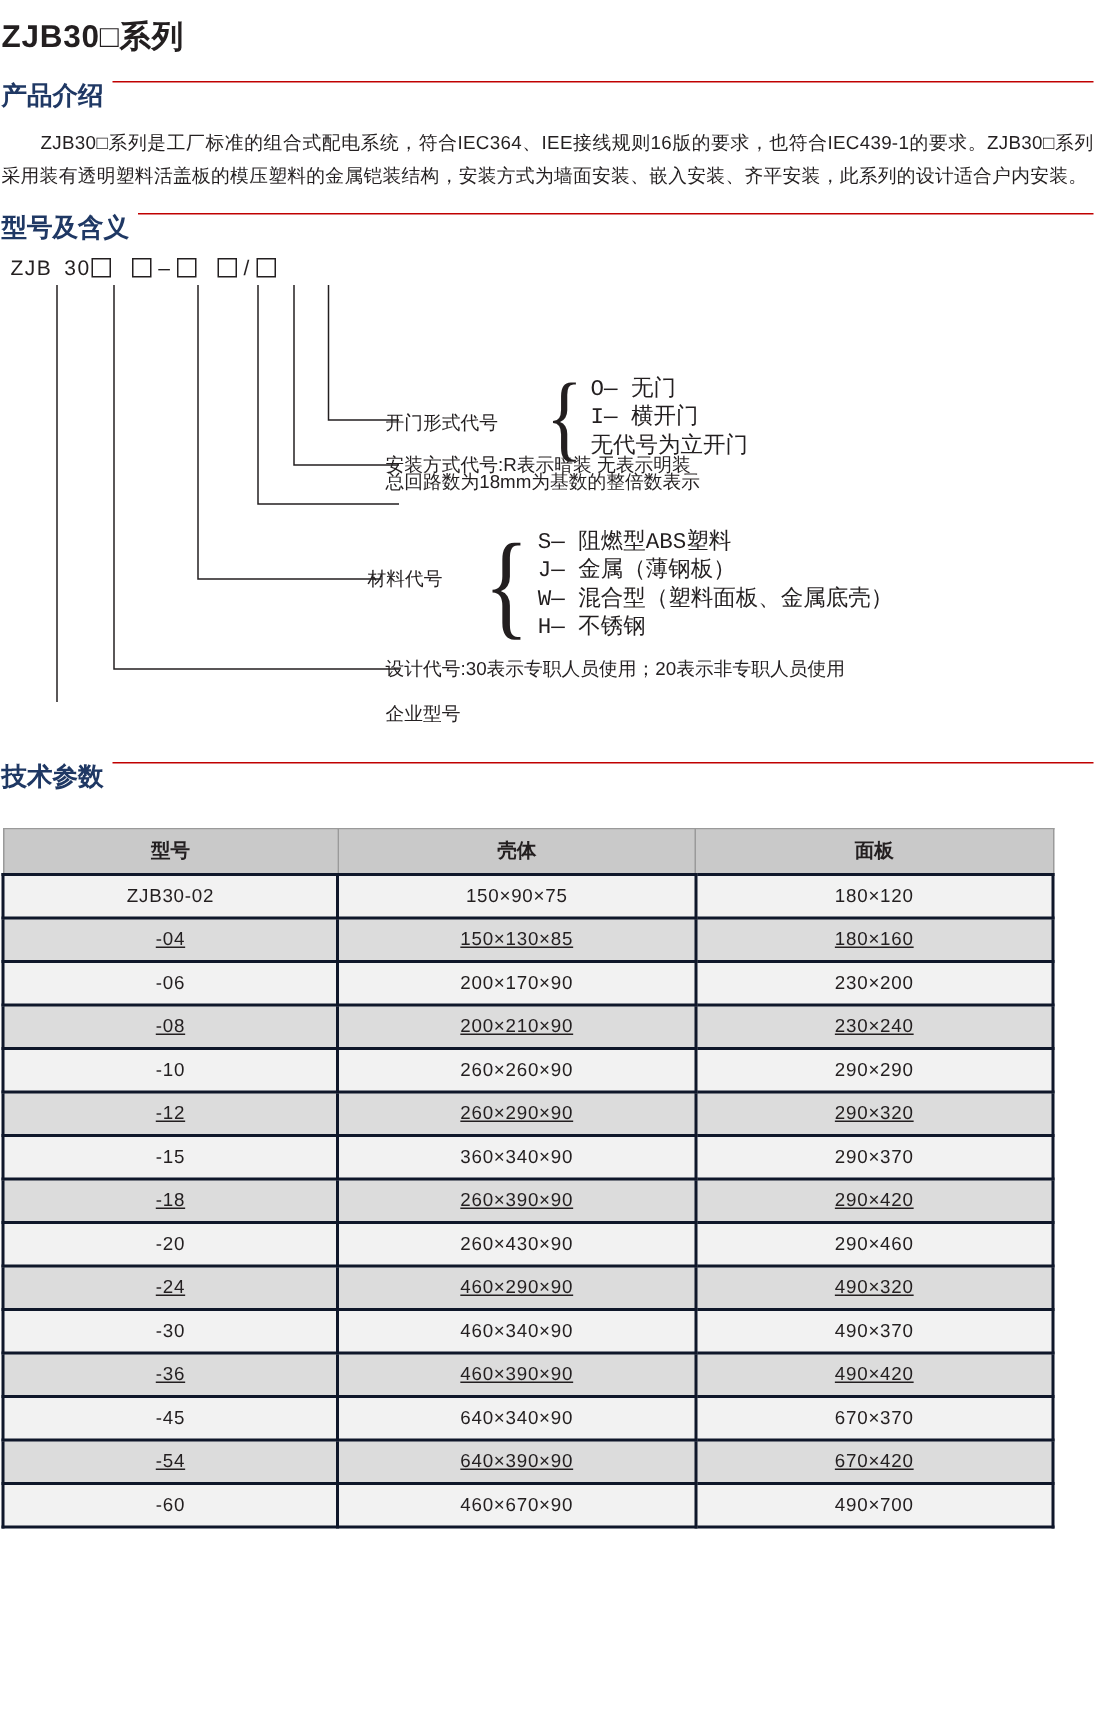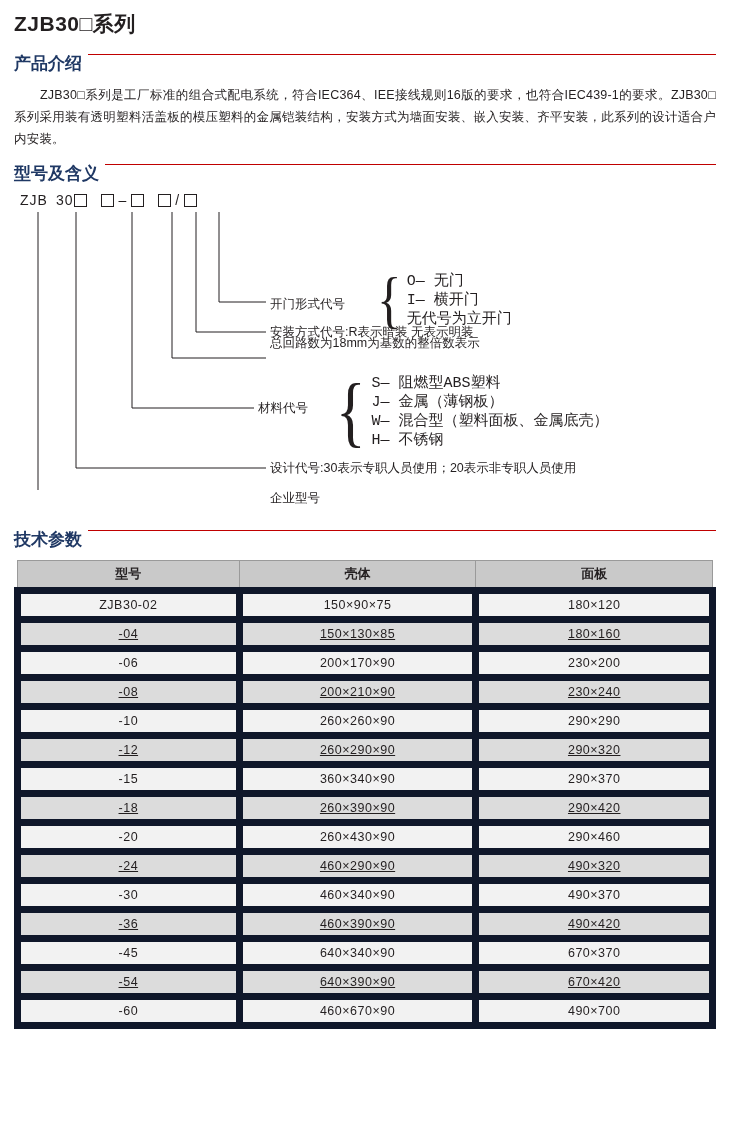--- a/index.html
+++ b/index.html
@@ -7,21 +7,21 @@
     margin: 0; padding: 0;
     width: 730px; height: 1139px;
     background: #ffffff;
     font-family: "Liberation Sans", "DejaVu Sans", sans-serif;
     color: #231f20;
   }
   .page {
     position: relative;
     width: 730px;
     height: 1139px;
-    padding: 0 14px;
+    padding: 0 1px;
   }
   
   .doc-title {
     font-size: 21px;
     font-weight: bold;
     letter-spacing: 0.5px;
     padding-top: 10px;
     padding-bottom: 2px;
     color: #231f20;
   }
@@ -102,32 +102,32 @@
     transform: scaleX(0.8);
     color: #231f20;
   }
   .brace.tall { font-size: 64px; }
   .brace-lines { font-size: 15px; line-height: 19px; padding-left: 2px; font-family: Liberation Mono, monospace; }
 
   
   table.spec {
     border-collapse: collapse;
     width: 702px;
-    margin-top: 10px;
+    margin-top: 24px;
     font-size: 12.5px;
   }
   table.spec th {
     background: #c9c9c9;
     border: 1px solid #9a9a9a;
     font-weight: bold;
     height: 30px;
     font-size: 13px;
   }
   table.spec td {
-    border: 7px solid #0f172a;
+    border: 2px solid #0f172a;
     text-align: center;
     height: 29px;
     letter-spacing: 0.5px;
   }
   table.spec tr.odd td { background: #f2f2f2; }
   table.spec tr.even td { background: #dcdcdc; text-decoration: underline; }
   table.spec td.c0 { width: 224px; }
   table.spec td.c1 { width: 239px; }
   table.spec td.c2 { width: 239px; }
   table.spec th.c0 { width: 224px; }

